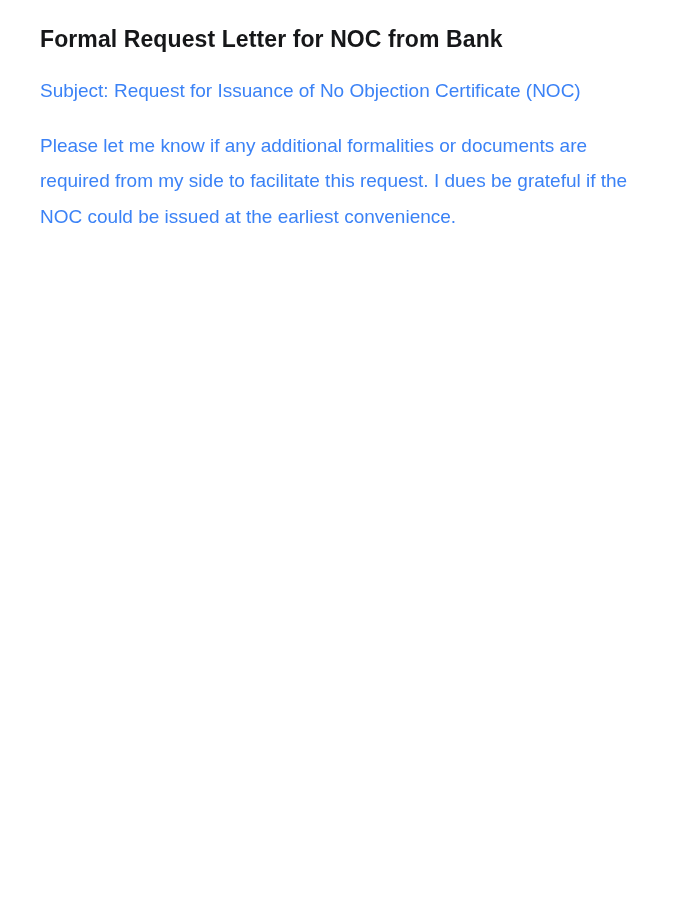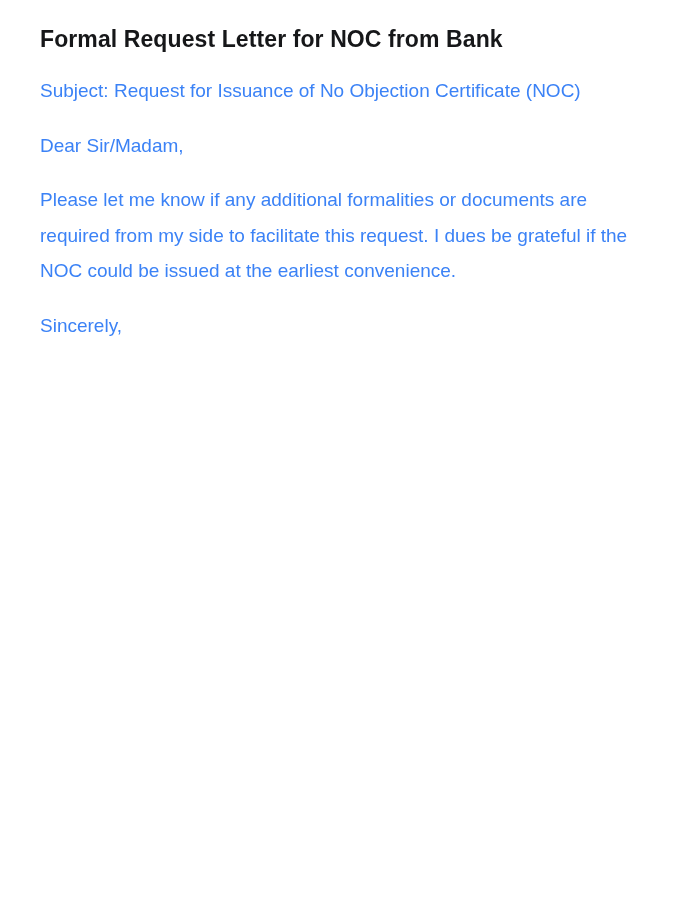--- a/index.html
+++ b/index.html
@@ -39,22 +39,20 @@
   }
 </style>
 </head>
 <body>
 
 <div class="page">
   <h1 class="letter-title">Formal Request Letter for NOC from Bank</h1>
 
   <p class="body-text">Subject: Request for Issuance of No Objection Certificate (NOC)</p>
 
-  <p class="body-text">Dear Sir/Madam,</p>
 
 
 
   <p class="body-text">Please let me know if any additional formalities or documents are required from my side to facilitate this request. I dues be grateful if the NOC could be issued at the earliest convenience.</p>
 
 
-  <p class="body-text">Sincerely,</p>
 
 </div>
 
 </body></html>

